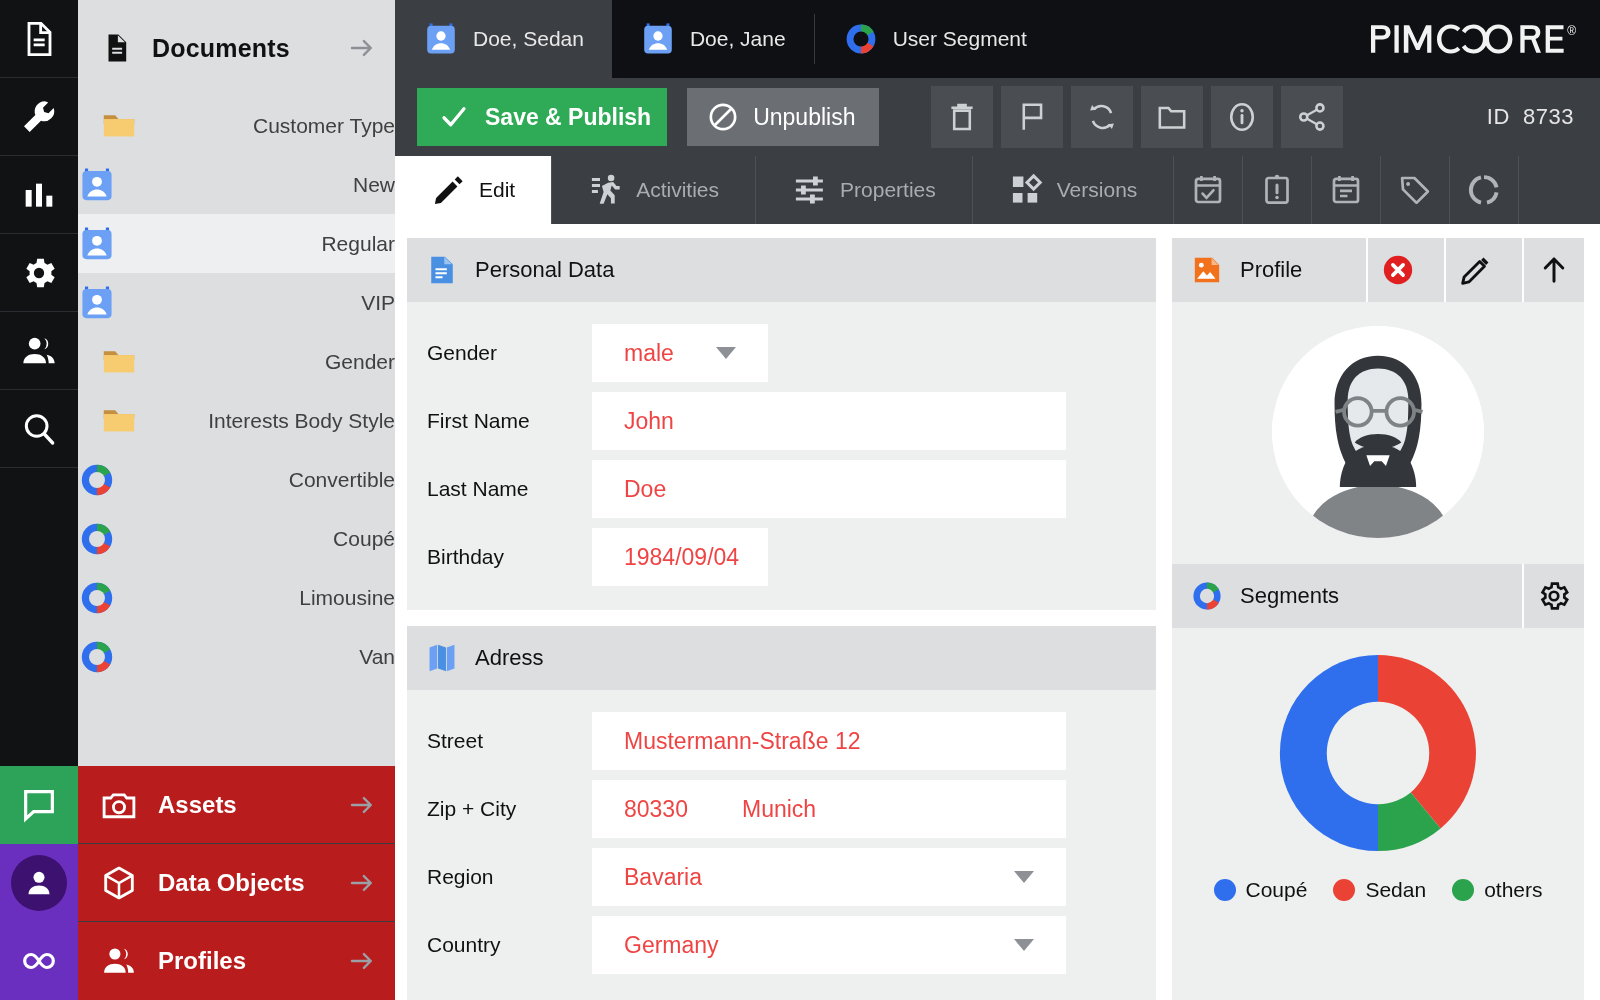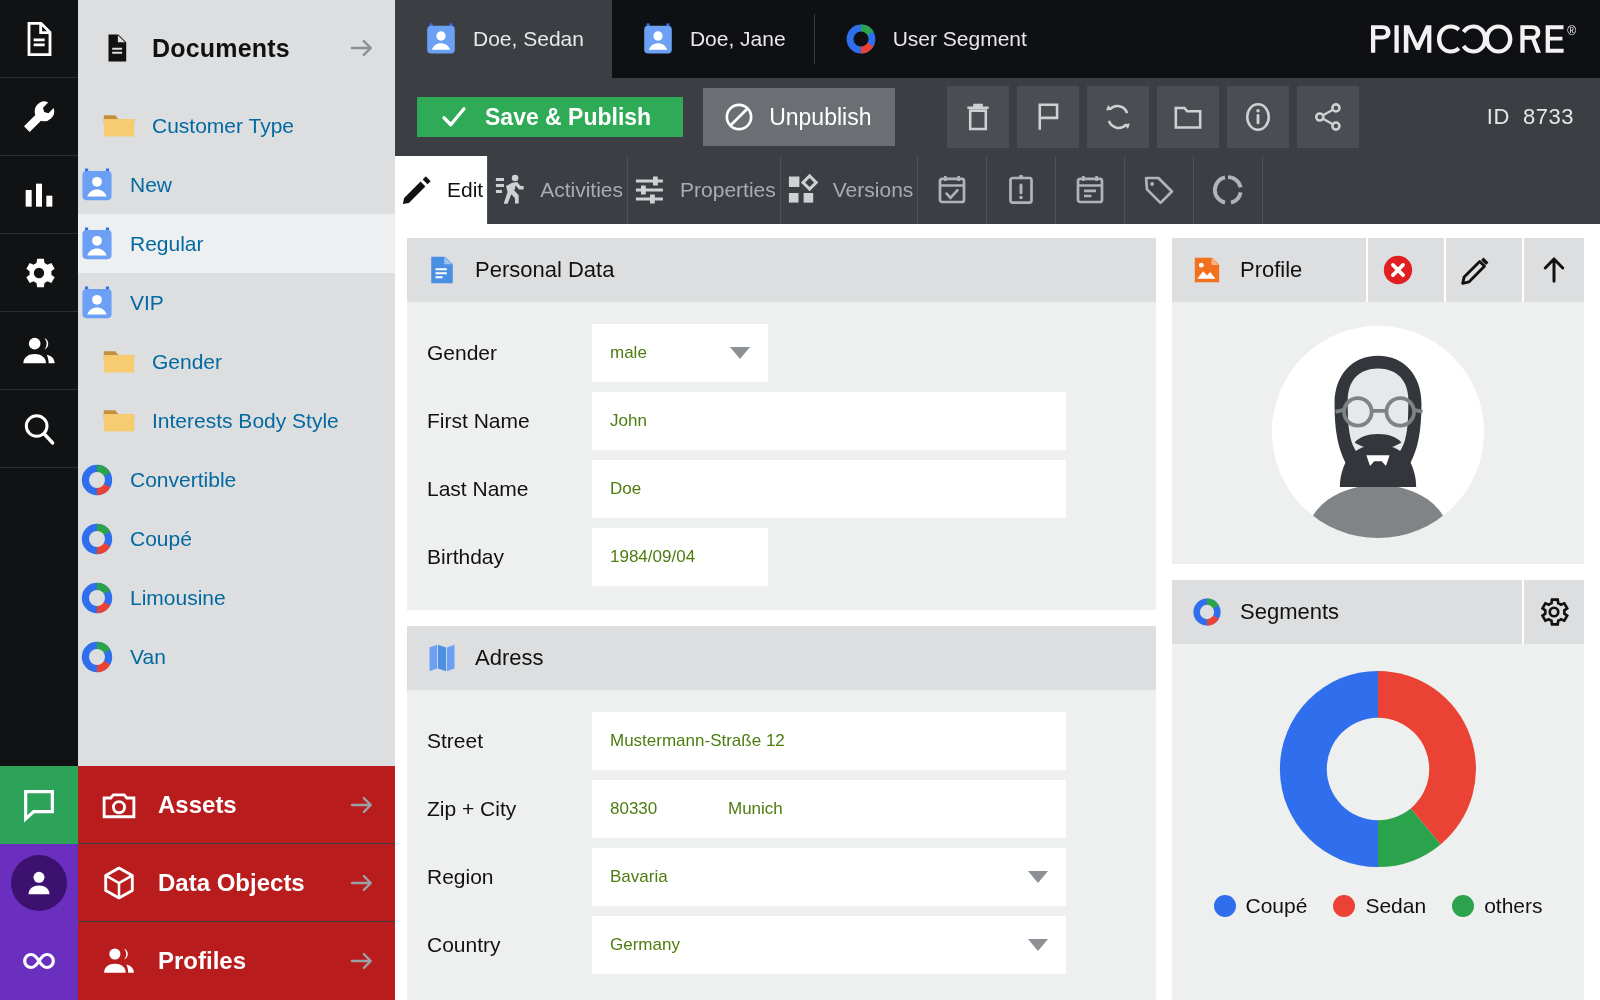--- a/index.html
+++ b/index.html
@@ -36,21 +36,21 @@
   }
   .tree-head{
     height:96px; display:flex; align-items:center; gap:18px;
     padding:0 18px 0 22px; background:#dcdee0; cursor:pointer;
   }
   .tree-head .title{ font-size:25px; font-weight:bold; color:#111; flex:1; letter-spacing:.2px;}
   .arrow-right{ width:30px;height:30px; flex:0 0 30px; }
   .tree-body{ flex:1 1 auto; overflow:hidden; background:#dcdee0; }
   .tnode{
     display:flex; align-items:center; height:59px; cursor:pointer;
-    font-size:21px; color:#0369a1;
+    font-size:21px; color:#404040;justify-content:space-between;
   }
   .tnode.selected{ background:#eeeff0; }
   .tnode .ico{ width:38px; height:38px; flex:0 0 38px; margin-right:14px; }
   .tnode.lvl1{ padding-left:22px; }
   .tnode.lvl2{ }
 
   
   .tree-sections{ background:#b91c1c; }
   .tsec{
     height:78px; display:flex; align-items:center; gap:20px;
@@ -76,53 +76,53 @@
   .brandwrap{ flex:1 1 auto; display:flex; align-items:center; justify-content:flex-end; padding-right:24px;}
   .brand{ display:flex; align-items:flex-start; color:#f2f2f2;}
   .brand .logo{ height:34px; }
   .brand .reg{ font-size:12px; margin-top:2px; margin-left:3px; }
 
   .actionbar{
     height:78px; background:#3b3e42; display:flex; align-items:center; gap:10px;
     padding:0 22px; position:relative;
   }
   .btn-primary{
-    height:40px; background:#2faa56; color:#fff; display:flex; align-items:center;
-    gap:16px; padding:0 32px 0 22px; font-size:23px; font-weight:bold; cursor:pointer;
+    height:58px; background:#2faa56; color:#fff; display:flex; align-items:center;
+    gap:16px; padding:0 16px 0 22px; font-size:23px; font-weight:bold; cursor:pointer;
   }
   .btn-secondary{
     height:58px; background:#6b6f74; color:#fff; display:flex; align-items:center;
     gap:14px; padding:0 24px 0 20px; font-size:23px; cursor:pointer; margin-left:10px;
   }
   .iconbtns{ display:flex; gap:8px; margin-left:42px; }
   .ibtn{
     width:62px; height:62px; background:#4a4d52; display:flex; align-items:center;
     justify-content:center; cursor:pointer;
   }
   .ibtn svg{ width:34px;height:34px; }
   .idtxt{ position:absolute; right:26px; color:#e6e6e6; font-size:22px; letter-spacing:.5px;}
 
   .tabbar{
     height:68px; background:#3b3e42; display:flex; align-items:stretch;
   }
   .etab{
-    display:flex; align-items:center; gap:12px; padding:0 4px; cursor:pointer;
+    display:flex; align-items:center; gap:12px; padding:0 36px; cursor:pointer;
     color:#a9adb1; font-size:21px; border-right:1px solid #4d5054;
   }
   .etab.active{ background:#ffffff; color:#111; }
   .etab .eico{ width:36px;height:36px; flex:0 0 36px;}
   .etab.icononly{ padding:0 16px; }
 
   
   .content{
     flex:1 1 auto; display:flex; gap:16px; background:#fff; padding:14px 16px 0 12px;
     min-height:0;
   }
   .col-left{ flex:1 1 auto; display:flex; flex-direction:column; gap:16px; min-width:0;}
-  .col-right{ width:412px; flex:0 0 412px; display:flex; flex-direction:column; gap:16px;}
+  .col-right{ width:412px; flex:0 0 412px; display:flex; flex-direction:column; gap:0;}
 
   .panel{ background:#eef0ef; display:flex; flex-direction:column; }
   .panel-head{
     background:#dcdee0; height:64px; display:flex; align-items:center; gap:16px;
     padding:0 18px;
   }
   .panel-head .ptitle{ font-size:22px; color:#111; flex:1 1 auto;}
   .panel-head .phico{ width:34px;height:34px;flex:0 0 34px;}
   .panel-body{ flex:1 1 auto; padding:22px 0 14px 0; }
 
@@ -130,21 +130,21 @@
     width:62px; height:64px; display:flex; align-items:center; justify-content:center;
     background:#dcdee0; cursor:pointer; margin:0; flex:0 0 62px;
     border-left:2px solid #ffffff;
   }
   .hbtn svg{ width:34px;height:34px;}
 
   .frow{ display:flex; align-items:center; margin-bottom:10px; padding-left:20px; }
   .flabel{ width:165px; flex:0 0 165px; font-size:21px; color:#111; }
   .fctrl{
     background:#fff; height:58px; display:flex; align-items:center;
-    padding:0 18px; font-size:17px; color:#4d7c0f; cursor:text;
+    padding:0 32px; font-size:23px; color:#ef4444; cursor:text;
   }
   .fctrl.wide{ flex:1 1 auto; margin-right:90px; }
   .fctrl.narrow{ width:176px; flex:0 0 176px; }
   .fctrl.select{ justify-content:space-between; cursor:pointer; }
   .caret{ width:0;height:0;border-left:10px solid transparent;border-right:10px solid transparent;border-top:12px solid #8d9196; margin-left:20px;}
   .zipcity{ display:flex; align-items:center; }
   .zipcity .z{ width:118px; }
   .zipcity .c{ }
 
   

